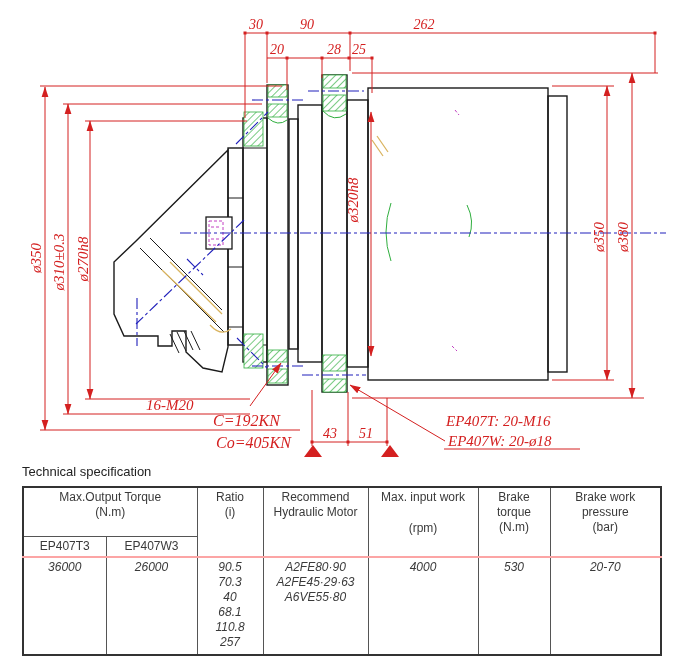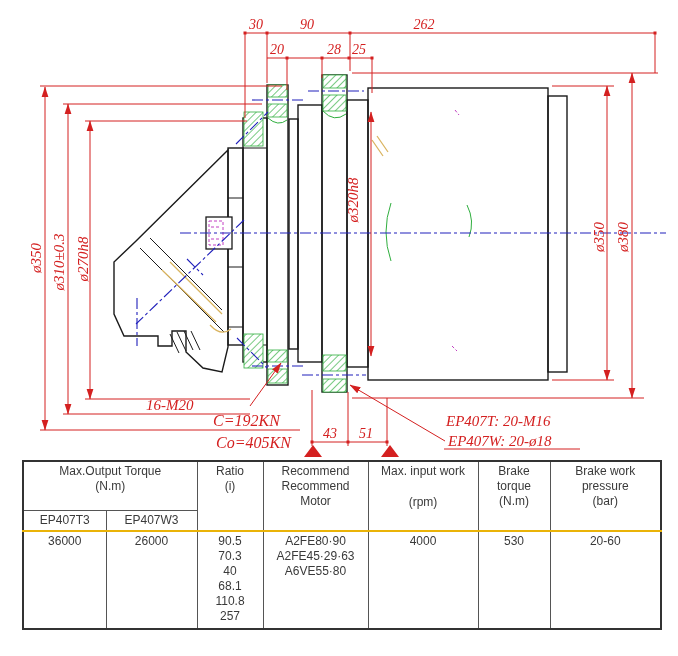--- a/index.html
+++ b/index.html
@@ -23,21 +23,21 @@
   .rsq{fill:#d42020;}
   
   .sec-title{margin:4px 0 7px 22px;font-size:13px;color:#222;}
   table.spec{border-collapse:collapse;margin-left:22px;table-layout:fixed;width:638px;font-size:12px;color:#3a3a3a;}
   table.spec th,table.spec td{border:1px solid #555;font-weight:normal;padding:2px 3px;vertical-align:top;text-align:center;background:#fff;}
   table.spec{border:2px solid #333;}
   .th-torque{text-align:left;vertical-align:bottom;}
   .tr-head th{height:44px;}
   .tr-sub td{height:15px;}
   .tr-body td{height:92px;}
-  .tr-body{border-top:2px solid #eab308;}
+  .tr-body{border-top:2px solid #fca5a5;font-style:italic;}
   .gap-top{margin-top:16px;}
   .cell-line{line-height:15px;}
 </style>
 </head>
 <body>
 
 <div class="page">
 
 <svg width="678" height="460" viewBox="0 0 678 460">
   <defs>
@@ -198,20 +198,21 @@
     <text class="dim-lg" transform="translate(604,237) rotate(-90)" text-anchor="middle">ø350</text>
     <text class="dim-lg" transform="translate(628,237) rotate(-90)" text-anchor="middle">ø380</text>
     <text class="note-sm" x="146" y="410">16-M20</text>
     <text class="note" x="213" y="426">C=192KN</text>
     <text class="note" x="216" y="448">Co=405KN</text>
     <text class="note-sm" x="446" y="426">EP407T:  20-M16</text>
     <text class="note-sm" x="448" y="446">EP407W:  20-ø18</text>
   </g>
 </svg>
 
+<div class="sec-title">Technical specification</div>
 
 <table class="spec">
   <colgroup>
     <col style="width:83px">
         <col style="width:91px">
         <col style="width:66px">
         <col style="width:105px">
         <col style="width:110px">
         <col style="width:72px">
         <col style="width:111px">
@@ -221,21 +222,21 @@
     <th colspan="2" class="th-torque">
       <div class="cell-line">Max.Output Torque</div>
       <div class="cell-line">(N.m)</div>
     </th>
     <th rowspan="2">
       <div class="cell-line">Ratio</div>
       <div class="cell-line">(i)</div>
     </th>
     <th rowspan="2">
       <div class="cell-line">Recommend</div>
-      <div class="cell-line">Recommend Motor</div>
+      <div class="cell-line">Hydraulic Motor</div>
     </th>
     <th rowspan="2">
       <div class="cell-line">Max. input work</div>
       <div class="cell-line gap-top">(rpm)</div>
     </th>
     <th rowspan="2">
       <div class="cell-line">Brake torque</div>
       <div class="cell-line">(N.m)</div>
     </th>
     <th rowspan="2">
@@ -259,18 +260,18 @@
       <div class="cell-line">110.8</div>
       <div class="cell-line">257</div>
     </td>
     <td>
       <div class="cell-line">A2FE80·90</div>
       <div class="cell-line">A2FE45·29·63</div>
       <div class="cell-line">A6VE55·80</div>
     </td>
     <td>4000</td>
     <td>530</td>
-    <td>20-60</td>
+    <td>20-70</td>
   </tr>
 </tbody>
     </table>
 
 </div>
 
 </body></html>

